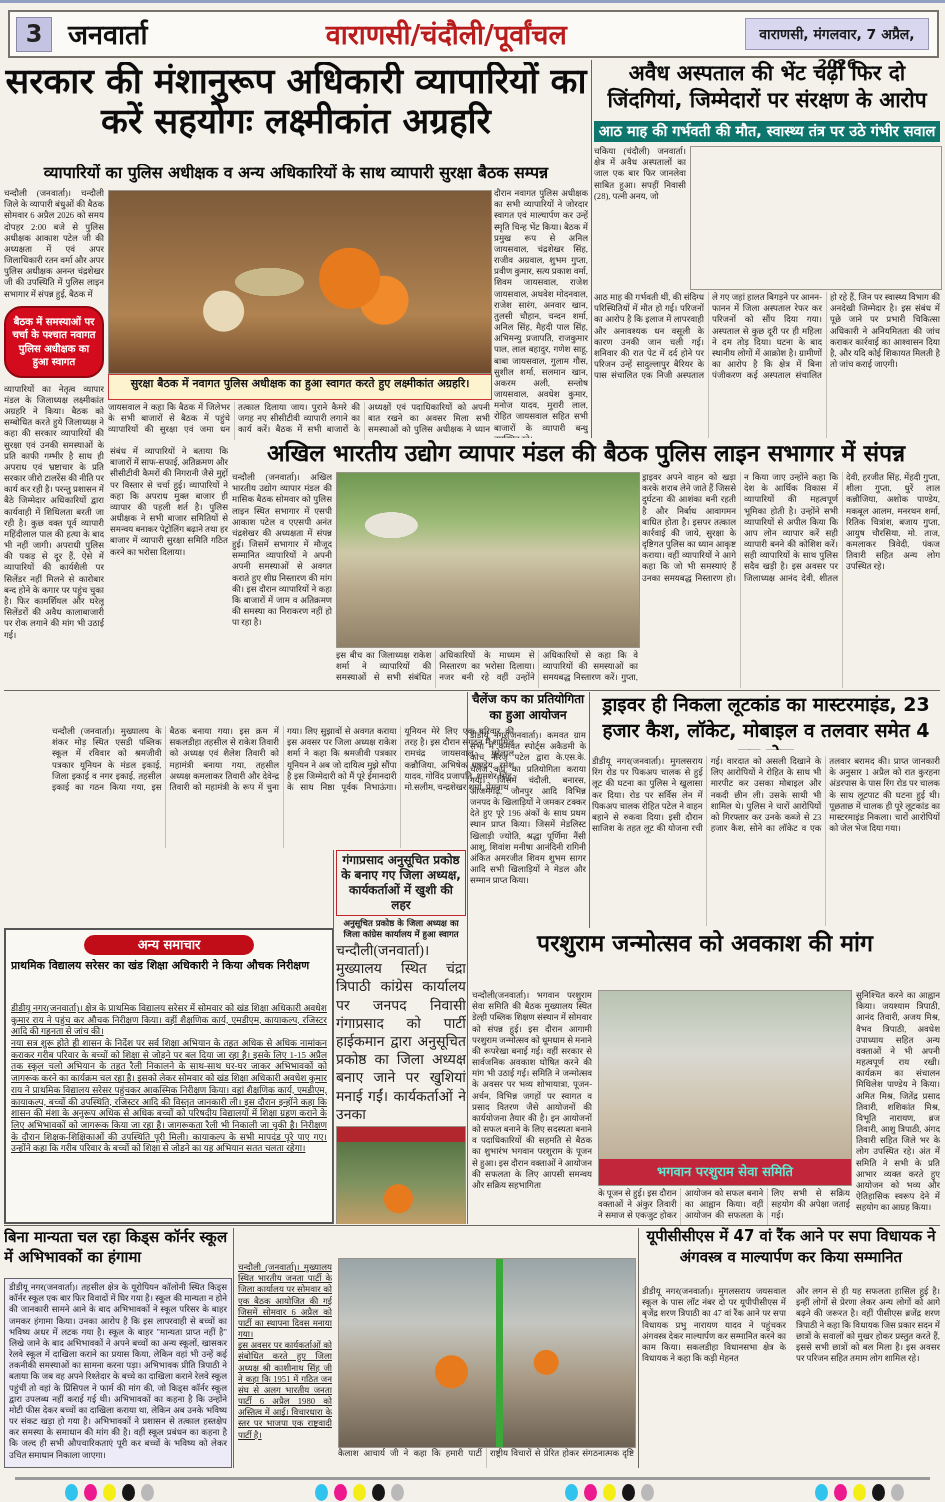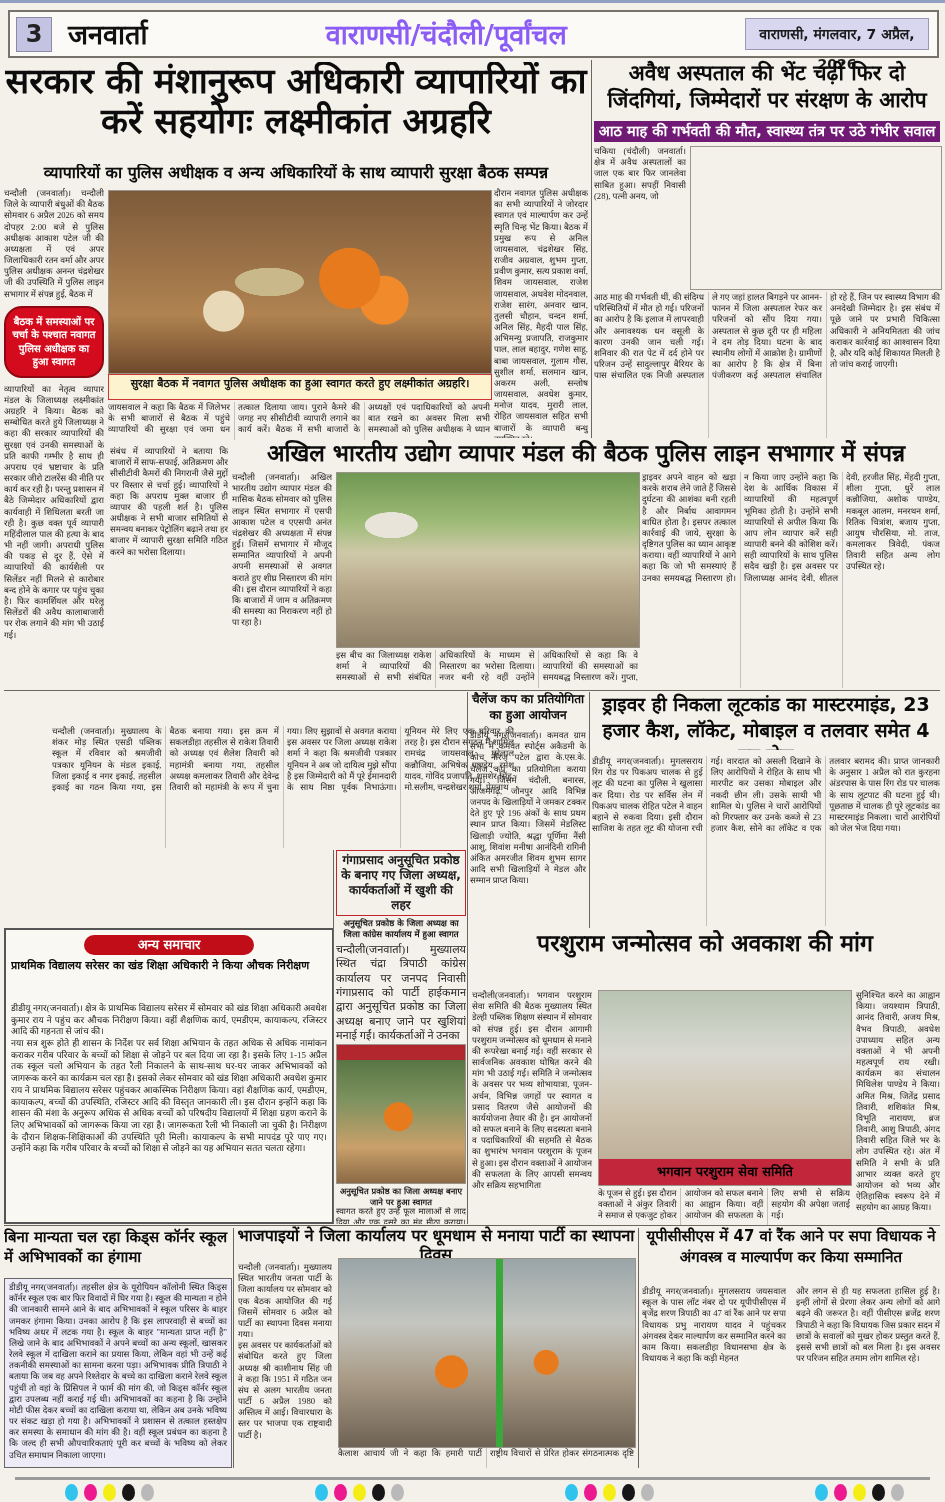--- a/index.html
+++ b/index.html
@@ -3,36 +3,36 @@
 <meta charset="utf-8">
 <style>
   html,body{margin:0;padding:0;background:#d8d5cd;}
   #paper{position:relative;width:945px;height:1502px;margin:0 auto;background:#f4f1ea;
          font-family:"Liberation Serif","DejaVu Serif",serif;color:#1c1c1c;overflow:hidden;}
   #paper::before{content:"";position:absolute;left:0;top:0;width:100%;height:3px;background:#8fa0c0;}
   .abs{position:absolute;}
   .hl{font-family:"DejaVu Sans","Liberation Sans",sans-serif;font-weight:800;color:#0c0c0c;
       text-align:center;line-height:1.14;overflow:hidden;}
   .body-txt{font-size:8.6px;line-height:1.3;text-align:justify;overflow:hidden;color:#222;}
-  .pre{white-space:pre-line;}
+  .pre{white-space:pre-line;text-decoration:underline;}
   .cols2{column-count:2;column-gap:8px;column-rule:1px solid #c6c1b6;}
   .cols3{column-count:3;column-gap:8px;column-rule:1px solid #c6c1b6;}
   .cols4{column-count:4;column-gap:8px;column-rule:1px solid #c6c1b6;margin-left:48px;}
   .photo{overflow:hidden;border:1px solid #9a948a;}
   .cap{background:#fdf3cf;border:1px solid #c33;color:#161616;font-weight:bold;
        font-size:11px;text-align:center;line-height:1.7;overflow:hidden;
        font-family:"DejaVu Sans","Liberation Sans",sans-serif;}
   .rule{background:#6b675f;}
   
   #hdr{left:8px;top:10px;width:927px;height:44px;border:2px solid #77736b;background:#fbfaf6;
        display:flex;align-items:center;}
   #pgnum{width:34px;height:33px;margin-left:6px;background:#c4c4e2;border:1px solid #8a8aa8;
          font:bold 24px/33px "DejaVu Sans",sans-serif;text-align:center;color:#222;}
   #masthead{margin-left:16px;font:bold 27px/1 "DejaVu Sans",sans-serif;color:#111;}
-  #section-band{flex:1;text-align:center;font:bold 27px/1 "DejaVu Sans",sans-serif;color:#8b5cf6;}
+  #section-band{flex:1;text-align:center;font:bold 27px/1 "DejaVu Sans",sans-serif;color:#b91c1c;}
   #datebox{width:182px;height:30px;margin-right:8px;background:#d9d7ef;border:1px solid #9a98b5;
            font:bold 14px/30px "DejaVu Sans",sans-serif;text-align:center;color:#1b1b1b;}
   
   #ph-main{background:
     radial-gradient(circle at 63% 48%, #e87a1e 0 30px, rgba(0,0,0,0) 31px),
     radial-gradient(circle at 72% 60%, #f08a2a 0 24px, rgba(0,0,0,0) 25px),
     radial-gradient(circle at 30% 66%, #e8d9b8 0 20px, rgba(0,0,0,0) 21px),
     radial-gradient(ellipse at 42% 50%, #c9b98a 0 34px, rgba(0,0,0,0) 35px),
     linear-gradient(180deg,#7d5a3a 0%,#9a7147 38%,#b08350 68%,#6e492c 100%);}
   #ph-hosp{background:
@@ -48,24 +48,24 @@
     radial-gradient(circle at 48% 52%, #e87a1e 0 14px, rgba(0,0,0,0) 15px),
     linear-gradient(180deg,#4a6b3a 0%,#7d925f 40%,#caa06a 74%,#8a6a45 100%);}
   #ph-parshu{background:
     linear-gradient(180deg,#b8c4b2 0%,#d9d9d2 32%,#cfc3ae 62%,#b5a58d 100%);}
   #ph-bjp{background:
     linear-gradient(90deg, rgba(0,0,0,0) 0 53%, #3aa83a 53% 55.5%, rgba(0,0,0,0) 55.5%),
     radial-gradient(circle at 38% 60%, #e87a1e 0 16px, rgba(0,0,0,0) 17px),
     radial-gradient(circle at 70% 55%, #e87a1e 0 12px, rgba(0,0,0,0) 13px),
     linear-gradient(180deg,#9aa5a8 0%,#c4c6c0 34%,#a89a85 64%,#6e6254 100%);}
   #parshu-banner{position:absolute;left:0;right:0;bottom:0;height:26px;background:#c2263a;
-       color:#000000;font:bold 13px/26px "DejaVu Sans",sans-serif;text-align:center;}
+       color:#5eead4;font:bold 13px/26px "DejaVu Sans",sans-serif;text-align:center;}
   .badge{background:#d40b1c;border:2px solid #8e0712;border-radius:18px;color:#fff;
        font:bold 10px/1.35 "DejaVu Sans",sans-serif;text-align:center;padding:7px 4px;margin:6px 0;}
-  .strip-red{background:#701a75;color:#fff;font:bold 14.5px/21px "DejaVu Sans",sans-serif;text-align:center;}
+  .strip-red{background:#0f766e;color:#fff;font:bold 14.5px/21px "DejaVu Sans",sans-serif;text-align:center;}
   .pill{background:#c00d18;color:#fff;border-radius:13px;font:bold 13px/20px "DejaVu Sans",sans-serif;
        text-align:center;width:170px;margin:2px auto 4px auto;}
   #anya-box{border:2px solid #555;background:#faf8f3;padding:3px 5px;box-sizing:border-box;}
   #ganga-hl{border:1px solid #c0252c;padding:2px;font:bold 12px/1.25 "DejaVu Sans",sans-serif;text-align:center;}
   #kids-body{border:1px solid #666;background:#ecebf7;padding:3px 4px;box-sizing:border-box;}
   .reg-dot{display:inline-block;width:13px;height:17px;border-radius:50%;margin:0 3px;vertical-align:middle;}
   .reg-group{position:absolute;top:1482px;}
 </style>
 </head>
 <body>
@@ -118,38 +118,37 @@
   <div id="anya-box" class="abs" style="left:4px;top:928px;width:330px;height:296px;">
     <div class="pill">अन्य समाचार</div>
     <div class="hl" style="font-size:11px;text-align:left;line-height:1.25;height:44px;">प्राथमिक विद्यालय सरेसर का खंड शिक्षा अधिकारी ने किया औचक निरीक्षण</div>
     <div class="body-txt pre" style="font-size:9px;height:222px;">डीडीयू नगर(जनवार्ता)। क्षेत्र के प्राथमिक विद्यालय सरेसर में सोमवार को खंड शिक्षा अधिकारी अवधेश कुमार राय ने पहुंच कर औचक निरीक्षण किया। वहीं शैक्षणिक कार्य, एमडीएम, कायाकल्प, रजिस्टर आदि की गहनता से जांच की।
 नया सत्र शुरू होते ही शासन के निर्देश पर सर्व शिक्षा अभियान के तहत अधिक से अधिक नामांकन कराकर गरीब परिवार के बच्चों को शिक्षा से जोड़ने पर बल दिया जा रहा है। इसके लिए 1-15 अप्रैल तक स्कूल चलो अभियान के तहत रैली निकालने के साथ-साथ घर-घर जाकर अभिभावकों को जागरूक करने का कार्यक्रम चल रहा है। इसको लेकर सोमवार को खंड शिक्षा अधिकारी अवधेश कुमार राय ने प्राथमिक विद्यालय सरेसर पहुंचकर आकस्मिक निरीक्षण किया। वहां शैक्षणिक कार्य, एमडीएम, कायाकल्प, बच्चों की उपस्थिति, रजिस्टर आदि की विस्तृत जानकारी ली। इस दौरान इन्होंने कहा कि शासन की मंशा के अनुरूप अधिक से अधिक बच्चों को परिषदीय विद्यालयों में शिक्षा ग्रहण कराने के लिए अभिभावकों को जागरूक किया जा रहा है। जागरूकता रैली भी निकाली जा चुकी है। निरीक्षण के दौरान शिक्षक-शिक्षिकाओं की उपस्थिति पूरी मिली। कायाकल्प के सभी मापदंड पूरे पाए गए। उन्होंने कहा कि गरीब परिवार के बच्चों को शिक्षा से जोड़ने का यह अभियान सतत चलता रहेगा।</div>
   </div>
 
   <div class="abs" style="left:336px;top:850px;width:130px;height:374px;overflow:hidden;">
     <div id="ganga-hl">गंगाप्रसाद अनुसूचित प्रकोष्ठ के बनाए गए जिला अध्यक्ष, कार्यकर्ताओं में खुशी की लहर</div>
     <div style="font:bold 8.5px/1.3 'DejaVu Sans',sans-serif;text-align:center;margin:2px 0;">अनुसूचित प्रकोष्ठ के जिला अध्यक्ष का जिला कांग्रेस कार्यालय में हुआ स्वागत</div>
-    <div class="body-txt" style="font-size:11px;">चन्दौली(जनवार्ता)। मुख्यालय स्थित चंद्रा त्रिपाठी कांग्रेस कार्यालय पर जनपद निवासी गंगाप्रसाद को पार्टी हाईकमान द्वारा अनुसूचित प्रकोष्ठ का जिला अध्यक्ष बनाए जाने पर खुशियां मनाई गईं। कार्यकर्ताओं ने उनका</div>
+    <div class="body-txt" style="font-size:14px;">चन्दौली(जनवार्ता)। मुख्यालय स्थित चंद्रा त्रिपाठी कांग्रेस कार्यालय पर जनपद निवासी गंगाप्रसाद को पार्टी हाईकमान द्वारा अनुसूचित प्रकोष्ठ का जिला अध्यक्ष बनाए जाने पर खुशियां मनाई गईं। कार्यकर्ताओं ने उनका</div>
     <div id="ph-ganga" class="photo" style="width:128px;height:138px;margin:2px 0;"></div>
     <div style="font:bold 8.3px/1.25 'DejaVu Sans',sans-serif;text-align:center;">अनुसूचित प्रकोष्ठ का जिला अध्यक्ष बनाए जाने पर हुआ स्वागत</div>
     <div class="body-txt" style="font-size:8.3px;">स्वागत करते हुए उन्हें फूल मालाओं से लाद दिया और एक दूसरे का मुंह मीठा कराया। कार्यकर्ताओं ने कहा कि पार्टी ने जिस विश्वास के साथ यह जिम्मेदारी सौंपी है उस पर खरा उतरने का पूरा प्रयास किया जाएगा। इस मौके पर संगठन के तमाम कार्यकर्ता और पदाधिकारी उपस्थित रहे।</div>
   </div>
 
   <div class="abs hl" style="left:470px;top:930px;width:470px;height:32px;font-size:23px;font-weight:700;">परशुराम जन्मोत्सव को अवकाश की मांग</div>
   <div class="abs body-txt" style="left:472px;top:990px;width:120px;height:236px;">चन्दौली(जनवार्ता)। भगवान परशुराम सेवा समिति की बैठक मुख्यालय स्थित डेल्ही पब्लिक शिक्षण संस्थान में सोमवार को संपन्न हुई। इस दौरान आगामी परशुराम जन्मोत्सव को धूमधाम से मनाने की रूपरेखा बनाई गई। वहीं सरकार से सार्वजनिक अवकाश घोषित करने की मांग भी उठाई गई। समिति ने जन्मोत्सव के अवसर पर भव्य शोभायात्रा, पूजन-अर्चन, विभिन्न जगहों पर स्वागत व प्रसाद वितरण जैसे आयोजनों की कार्ययोजना तैयार की है। इन आयोजनों को सफल बनाने के लिए सदस्यता बनाने व पदाधिकारियों की सहमति से बैठक का शुभारंभ भगवान परशुराम के पूजन से हुआ। इस दौरान वक्ताओं ने आयोजन की सफलता के लिए आपसी समन्वय और सक्रिय सहभागिता</div>
   <div id="ph-parshu" class="abs photo" style="left:598px;top:990px;width:252px;height:194px;">
     <div id="parshu-banner">भगवान परशुराम सेवा समिति</div>
   </div>
   <div class="abs body-txt" style="left:856px;top:990px;width:84px;height:236px;">सुनिश्चित करने का आह्वान किया। जयश्याम त्रिपाठी, आनंद तिवारी, अजय मिश्र, वैभव त्रिपाठी, अवधेश उपाध्याय सहित अन्य वक्ताओं ने भी अपनी महत्वपूर्ण राय रखी। कार्यक्रम का संचालन मिथिलेश पाण्डेय ने किया। अमित मिश्र, जितेंद्र प्रसाद तिवारी, शशिकांत मिश्र, विभूति नारायण, ब्रज तिवारी, आशु त्रिपाठी, अंगद तिवारी सहित जिले भर के लोग उपस्थित रहे। अंत में समिति ने सभी के प्रति आभार व्यक्त करते हुए आयोजन को भव्य और ऐतिहासिक स्वरूप देने में सहयोग का आग्रह किया।</div>
   <div class="abs hl" style="left:4px;top:1228px;width:228px;height:46px;font-size:15px;text-align:left;line-height:1.3;">बिना मान्यता चल रहा किड्स कॉर्नर स्कूल में अभिभावकों का हंगामा</div>
 
   <div class="abs body-txt cols3" style="left:598px;top:1188px;width:252px;height:38px;">के पूजन से हुई। इस दौरान वक्ताओं ने अंकुर तिवारी ने समाज से एकजुट होकर आयोजन को सफल बनाने का आह्वान किया। वहीं आयोजन की सफलता के लिए सभी से सक्रिय सहयोग की अपेक्षा जताई गई।</div>
   <div id="kids-body" class="abs body-txt" style="left:4px;top:1278px;width:228px;height:190px;">डीडीयू नगर(जनवार्ता)। तहसील क्षेत्र के यूरोपियन कॉलोनी स्थित किड्स कॉर्नर स्कूल एक बार फिर विवादों में घिर गया है। स्कूल की मान्यता न होने की जानकारी सामने आने के बाद अभिभावकों ने स्कूल परिसर के बाहर जमकर हंगामा किया। उनका आरोप है कि इस लापरवाही से बच्चों का भविष्य अधर में लटक गया है। स्कूल के बाहर "मान्यता प्राप्त नहीं है" लिखे जाने के बाद अभिभावकों ने अपने बच्चों का अन्य स्कूलों, खासकर रेलवे स्कूल में दाखिला कराने का प्रयास किया, लेकिन वहां भी उन्हें कई तकनीकी समस्याओं का सामना करना पड़ा। अभिभावक प्रीति त्रिपाठी ने बताया कि जब वह अपने रिश्तेदार के बच्चे का दाखिला कराने रेलवे स्कूल पहुंचीं तो वहां के प्रिंसिपल ने फार्म की मांग की, जो किड्स कॉर्नर स्कूल द्वारा उपलब्ध नहीं कराई गई थी। अभिभावकों का कहना है कि उन्होंने मोटी फीस देकर बच्चों का दाखिला कराया था, लेकिन अब उनके भविष्य पर संकट खड़ा हो गया है। अभिभावकों ने प्रशासन से तत्काल हस्तक्षेप कर समस्या के समाधान की मांग की है। वहीं स्कूल प्रबंधन का कहना है कि जल्द ही सभी औपचारिकताएं पूरी कर बच्चों के भविष्य को लेकर उचित समाधान निकाला जाएगा।</div>
 
-  <div class="abs hl" style="left:236px;top:1226px;width:400px;height:32px;font-size:16px;line-height:1.2;">भाजपाइयों ने जिला कार्यालय पर धूमधाम से मनाया पार्टी का स्थापना दिवस</div>
   <div class="abs body-txt pre" style="left:238px;top:1262px;width:94px;height:206px;">चन्दौली (जनवार्ता)। मुख्यालय स्थित भारतीय जनता पार्टी के जिला कार्यालय पर सोमवार को एक बैठक आयोजित की गई जिसमें सोमवार 6 अप्रैल को पार्टी का स्थापना दिवस मनाया गया।
 इस अवसर पर कार्यकर्ताओं को संबोधित करते हुए जिला अध्यक्ष श्री काशीनाथ सिंह जी ने कहा कि 1951 में गठित जन संघ से अलग भारतीय जनता पार्टी 6 अप्रैल 1980 को अस्तित्व में आई। विचारधारा के स्तर पर भाजपा एक राष्ट्रवादी पार्टी है।</div>
   <div id="ph-bjp" class="abs photo" style="left:338px;top:1258px;width:296px;height:188px;"></div>
   <div class="abs body-txt cols2" style="left:338px;top:1448px;width:296px;height:20px;">कैलाश आचार्य जी ने कहा कि हमारी पार्टी राष्ट्रीय विचारों से प्रेरित होकर संगठनात्मक दृष्टि से चलने वाली पार्टी है। चकिया के लोकप्रिय विधायक श्री कैलाश आचार्य जी ने भी सभा को संबोधित किया। इस दौरान जिला उपाध्यक्ष जितेंद्र कुमार, हरिवंश उपाध्याय सहित तमाम कार्यकर्ता उपस्थित थे।</div>
 
   <div class="abs hl" style="left:642px;top:1226px;width:298px;height:56px;font-size:15px;line-height:1.4;">यूपीसीसीएस में 47 वां रैंक आने पर सपा विधायक ने अंगवस्त्र व माल्यार्पण कर किया सम्मानित</div>
   <div class="abs body-txt" style="left:642px;top:1286px;width:144px;height:182px;">डीडीयू नगर(जनवार्ता)। मुगलसराय जयसवाल स्कूल के पास लॉट नंबर दो पर यूपीपीसीएस में बृजेंद्र शरण त्रिपाठी का 47 वां रैंक आने पर सपा विधायक प्रभु नारायण यादव ने पहुंचकर अंगवस्त्र देकर माल्यार्पण कर सम्मानित करने का काम किया। सकलडीहा विधानसभा क्षेत्र के विधायक ने कहा कि कड़ी मेहनत</div>
   <div class="abs body-txt" style="left:796px;top:1286px;width:144px;height:182px;">और लगन से ही यह सफलता हासिल हुई है। इन्हीं लोगों से प्रेरणा लेकर अन्य लोगों को आगे बढ़ने की जरूरत है। वहीं पीसीएस ब्रजेंद्र शरण त्रिपाठी ने कहा कि विधायक जिस प्रकार सदन में छात्रों के सवालों को मुखर होकर प्रस्तुत करते हैं, इससे सभी छात्रों को बल मिला है। इस अवसर पर परिजन सहित तमाम लोग शामिल रहे।</div>
 
   <div class="abs rule" style="left:591px;top:60px;width:1px;height:378px;"></div>

